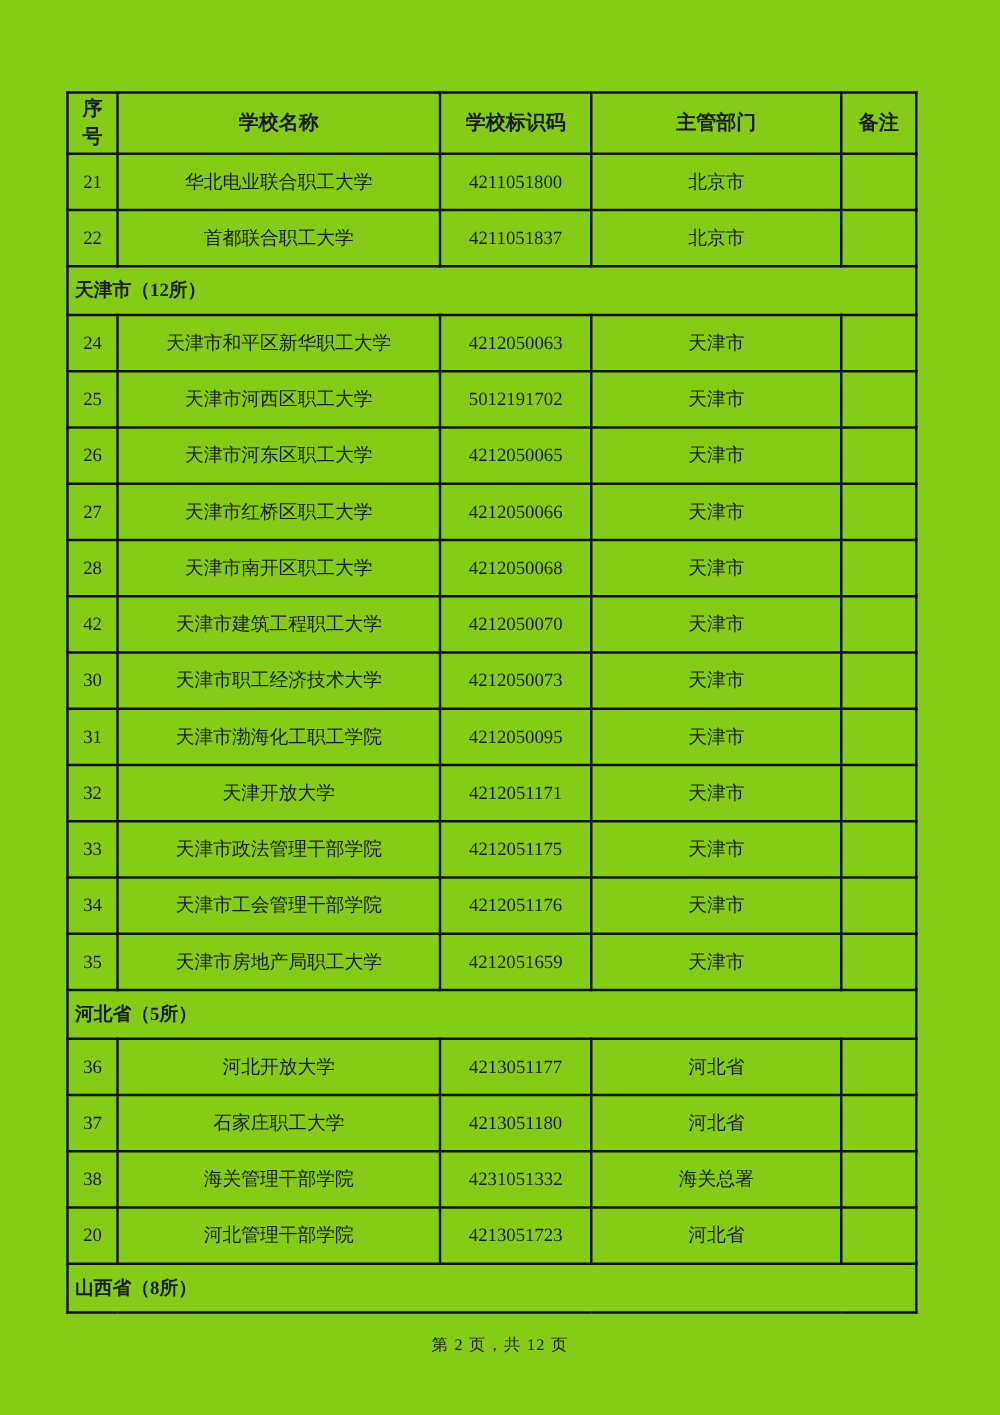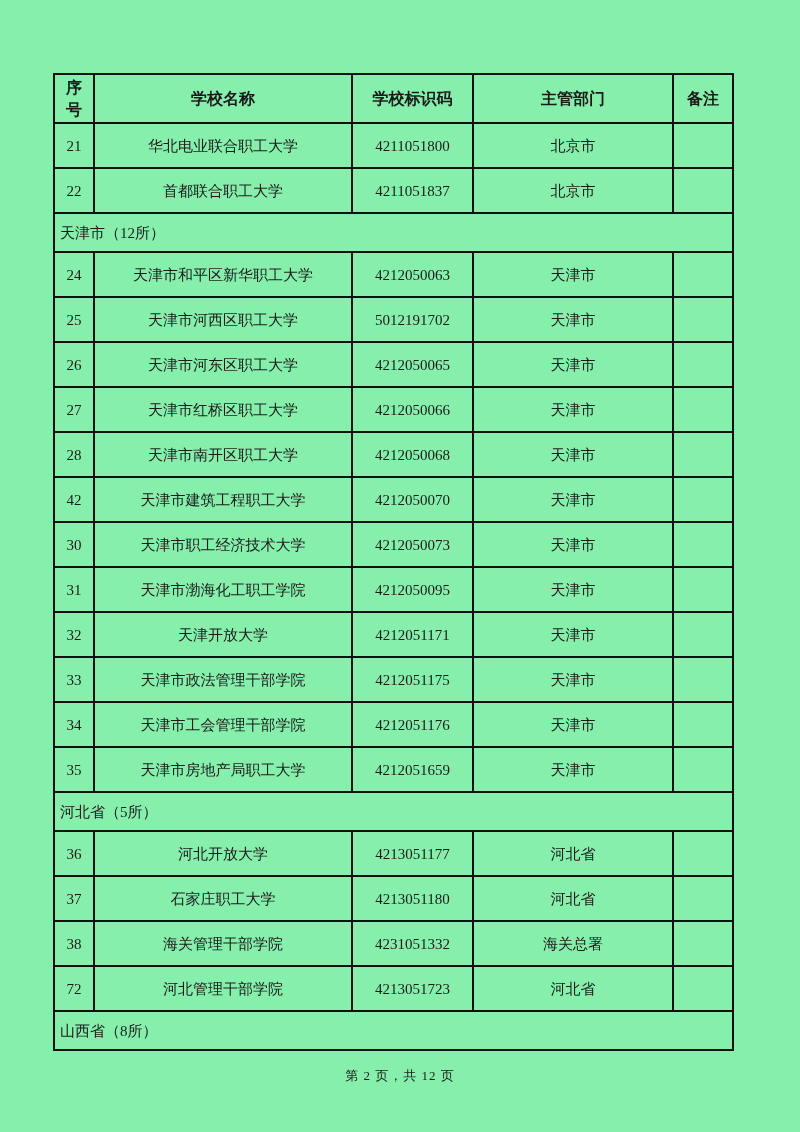--- a/index.html
+++ b/index.html
@@ -6,21 +6,21 @@
     margin: 0;
     padding: 0;
     background: #ffffff;
     font-family: "Liberation Serif", "DejaVu Serif", serif;
     color: #1a1a1a;
   }
   .page {
     position: relative;
     width: 800px;
     height: 1132px;
-    background: #86efac;
+    background: #84cc16;
     overflow: hidden;
   }
   table.school-table {
     position: absolute;
     left: 53px;
     top: 73px;
     width: 679px;
     border-collapse: collapse;
     table-layout: fixed;
   }
@@ -43,21 +43,21 @@
   table.school-table td {
     height: 39px;
   }
   table.school-table td.cell-name {
     padding: 2px 12px;
     word-break: break-all;
   }
   table.school-table tr.section-row td {
     height: 33px;
     text-align: left;
-    font-weight: normal;
+    font-weight: bold;
     padding-left: 5px;
   }
   .page-footer {
     position: absolute;
     left: 0;
     top: 1067px;
     width: 100%;
     text-align: center;
     font-size: 13px;
     letter-spacing: 1px;
@@ -207,21 +207,21 @@
           <td class="cell-remark"></td>
         </tr>
         <tr>
           <td class="cell-index">38</td>
           <td class="cell-name">海关管理干部学院</td>
           <td class="cell-code">4231051332</td>
           <td class="cell-authority">海关总署</td>
           <td class="cell-remark"></td>
         </tr>
         <tr>
-          <td class="cell-index">72</td>
+          <td class="cell-index">20</td>
           <td class="cell-name">河北管理干部学院</td>
           <td class="cell-code">4213051723</td>
           <td class="cell-authority">河北省</td>
           <td class="cell-remark"></td>
         </tr>
         <tr class="section-row">
           <td colspan="5">山西省（8所）</td>
         </tr>
       </tbody>
   </table>

